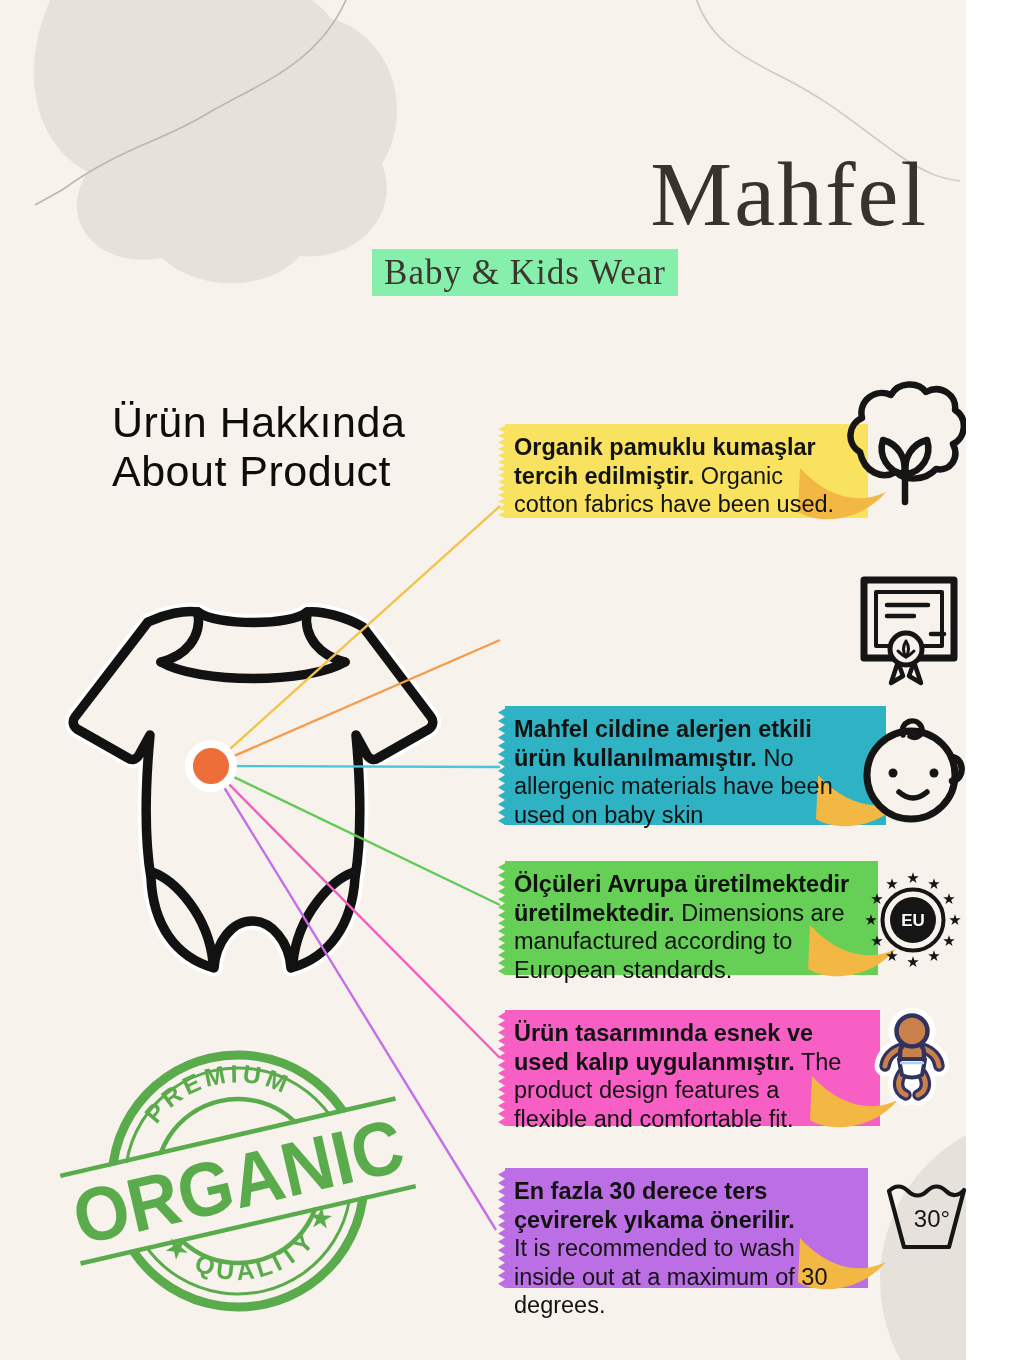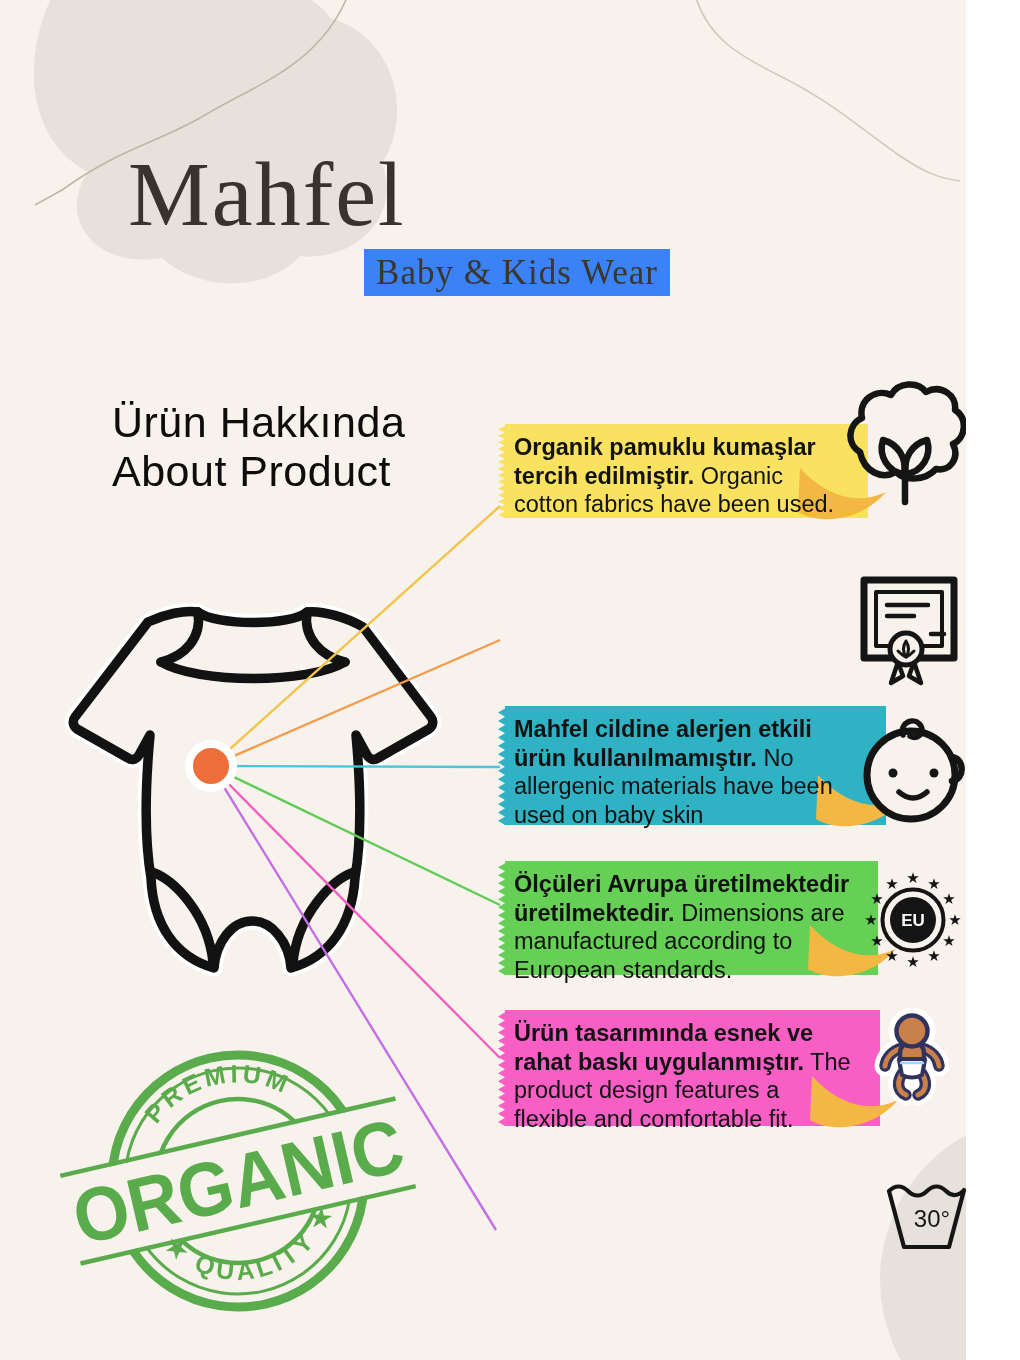--- a/index.html
+++ b/index.html
@@ -3,23 +3,23 @@
 <meta charset="utf-8">
 <style>
   html,body{margin:0;padding:0;background:#ffffff;}
   .page{position:relative;width:1020px;height:1360px;background:#ffffff;overflow:hidden;
         font-family:"Liberation Sans",sans-serif;}
   .design{position:absolute;left:0;top:0;width:966px;height:1360px;background:#F7F2EC;overflow:hidden;}
   svg{display:block;}
   .layer{position:absolute;left:0;top:0;pointer-events:none;}
 
   
-  .brand{position:absolute;left:128px;top:148px;width:800px;text-align:left;z-index:5;}
+  .brand{position:absolute;left:128px;top:148px;width:800px;text-align:right;z-index:5;}
   .brand-name{font-family:"Liberation Serif",serif;font-size:92px;line-height:1;color:#38332C;letter-spacing:2px;}
-  .brand-tagline{position:absolute;left:364px;top:249px;width:306px;height:47px;background:#3b82f6;
+  .brand-tagline{position:absolute;left:372px;top:249px;width:306px;height:47px;background:#86efac;
         display:flex;align-items:center;justify-content:center;z-index:5;
         font-family:"Liberation Serif",serif;font-size:35px;color:#3B362E;letter-spacing:1px;}
 
   
   .heading{position:absolute;left:112px;top:398px;z-index:5;color:#0E0D0B;
         font-size:43px;line-height:49px;letter-spacing:.5px;}
 
   
   .card{position:absolute;left:498px;z-index:6;}
   .card__bg{position:absolute;inset:0;
@@ -97,25 +97,35 @@
         <span class="en">Dimensions are manufactured according to European standards.</span>
       </div>
     </div>
 
     <div class="card" style="top:1010px;width:382px;height:116px;">
       <div class="card__bg c-pink" style="background-color: rgb(247, 95, 196);"></div>
       <svg class="card__curl" viewBox="0 0 92 62">
         <path fill="#F3B843" d="M2 0 C 28 28 58 38 88 24 C 64 52 24 58 0 44 Z"></path>
         </svg>
       <div class="card__text">
-        <b>Ürün tasarımında esnek ve rahat baskı uygulanmıştır.</b>
+        <b>Ürün tasarımında esnek ve used kalıp uygulanmıştır.</b>
         <span class="en">The product design features a flexible and comfortable fit.</span>
       </div>
     </div>
 
+    <div class="card card--break" style="top:1168px;width:370px;height:120px;">
+      <div class="card__bg c-purple" style="background-color: rgb(188, 111, 229);"></div>
+      <svg class="card__curl" viewBox="0 0 92 62">
+        <path fill="#F3B843" d="M2 0 C 28 28 58 38 88 24 C 64 52 24 58 0 44 Z"></path>
+        </svg>
+      <div class="card__text">
+        <b>En fazla 30 derece ters çevirerek yıkama önerilir.</b>
+        <span class="en">It is recommended to wash inside out at a maximum of 30 degrees.</span>
+      </div>
+    </div>
 
     <svg class="layer" style="z-index:7;" width="966" height="1360" viewBox="0 0 966 1360">
 
       <g transform="translate(238,1181) rotate(-13)" fill="none" stroke="#4CA53E" opacity="0.92">
         <circle r="126" stroke-width="9"></circle>
         <circle r="113" stroke-width="3"></circle>
         <circle r="82" stroke-width="4.5"></circle>
         <rect x="-178" y="-43" width="356" height="86" fill="#F7F2EC" stroke="none"></rect>
         <line x1="-172" y1="-45" x2="172" y2="-45" stroke-width="4.5"></line>
         <line x1="-172" y1="45" x2="172" y2="45" stroke-width="4.5"></line>

